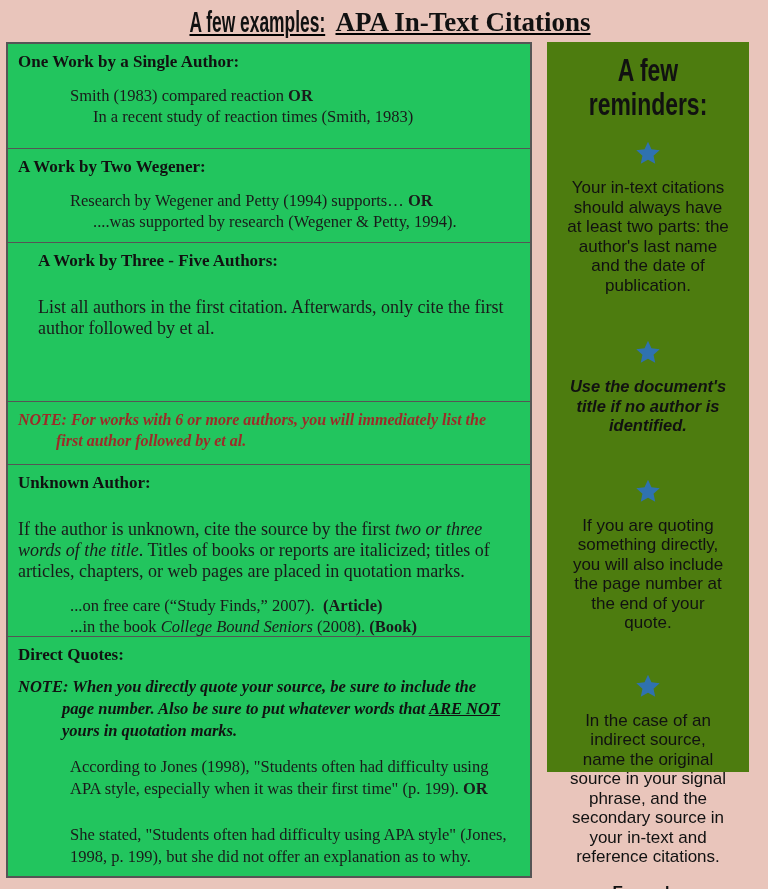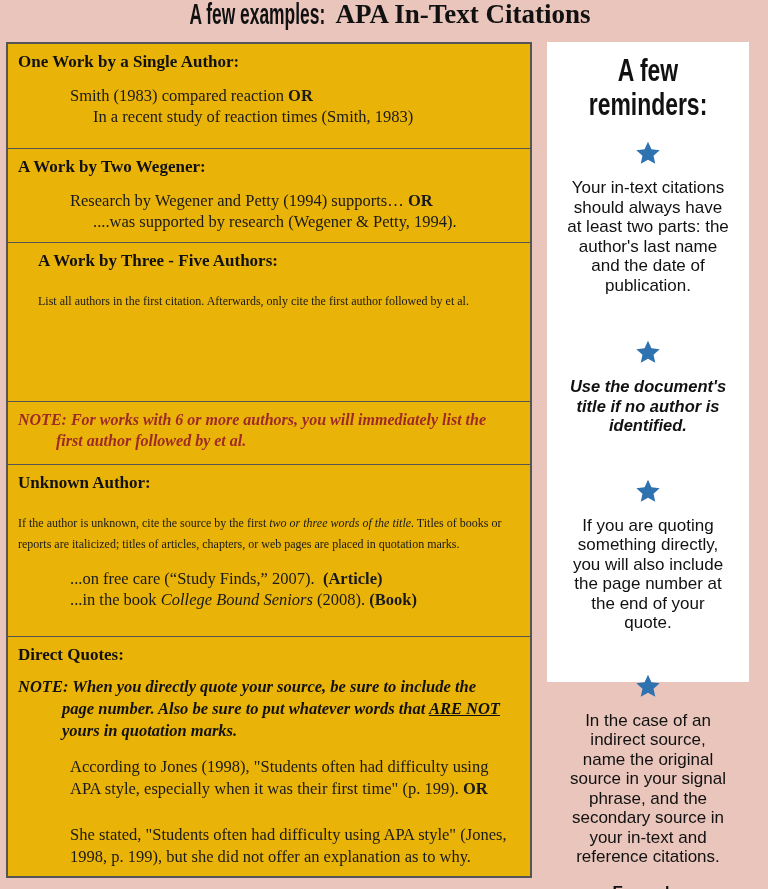--- a/index.html
+++ b/index.html
@@ -12,24 +12,26 @@
     background: #e9c5bb;
     font-family: "Liberation Serif", serif;
     overflow: hidden;
     position: relative;
   }
 
   
   #title-bar {
     height: 38px;
     display: flex;
+    align-items: flex-end;
     justify-content: center;
     gap: 10px;
     padding-bottom: 1px;
     box-sizing: border-box;
+    text-decoration: underline;
   }
   #title-part1 {
     font-family: "Liberation Sans", sans-serif;
     font-weight: bold;
     font-size: 29px;
     line-height: 29px;
     color: #111111;
     transform: scaleX(0.60);
     transform-origin: right bottom;
     white-space: nowrap;
@@ -59,45 +61,45 @@
     height: 851px;
   }
 
   
   #examples-table {
     position: absolute;
     left: 6px;
     top: 4px;
     width: 526px;
     height: 836px;
-    background: #eab308;
+    background: #22c55e;
     border: 2px solid #555555;
     box-sizing: border-box;
     display: flex;
     flex-direction: column;
   }
   .tbl-row {
     border-bottom: 1px solid #555555;
     box-sizing: border-box;
     padding: 7px 10px 8px 10px;
   }
   .tbl-row:last-child { border-bottom: none; }
 
   .sec-head {
     font-size: 17px;
     font-weight: bold;
     color: #111111;
     line-height: 21px;
     margin: 0 0 0 0;
   }
   .body-par {
-    font-size: 12px;
+    font-size: 18px;
     line-height: 21px;
     color: #1a1a1a;
-    margin: 20px 0 0 0;
+    margin: 26px 0 0 0;
   }
   .example-block {
     font-size: 16.5px;
     line-height: 21px;
     color: #1a1a1a;
     margin: 13px 0 2px 0;
     padding-left: 52px;
   }
   .example-block .ln2 { padding-left: 4px; margin-left: 19px; }
   .note-red {
@@ -137,22 +139,22 @@
   #row-note6    { height: 63px; }
   #row-unknown  { height: 172px; }
   #row-direct   { flex: 1 1 auto; }
 
   
   #reminders-panel {
     position: absolute;
     left: 547px;
     top: 4px;
     width: 202px;
-    height: 640px;
-    background: #ffffff;
+    height: 730px;
+    background: #4d7c0f;
     box-sizing: border-box;
     padding: 10px 6px 6px 6px;
     text-align: center;
     font-family: "Liberation Sans", sans-serif;
     color: #111111;
   }
   #reminders-title {
     font-family: "Liberation Sans", sans-serif;
     font-weight: bold;
     font-size: 31px;

